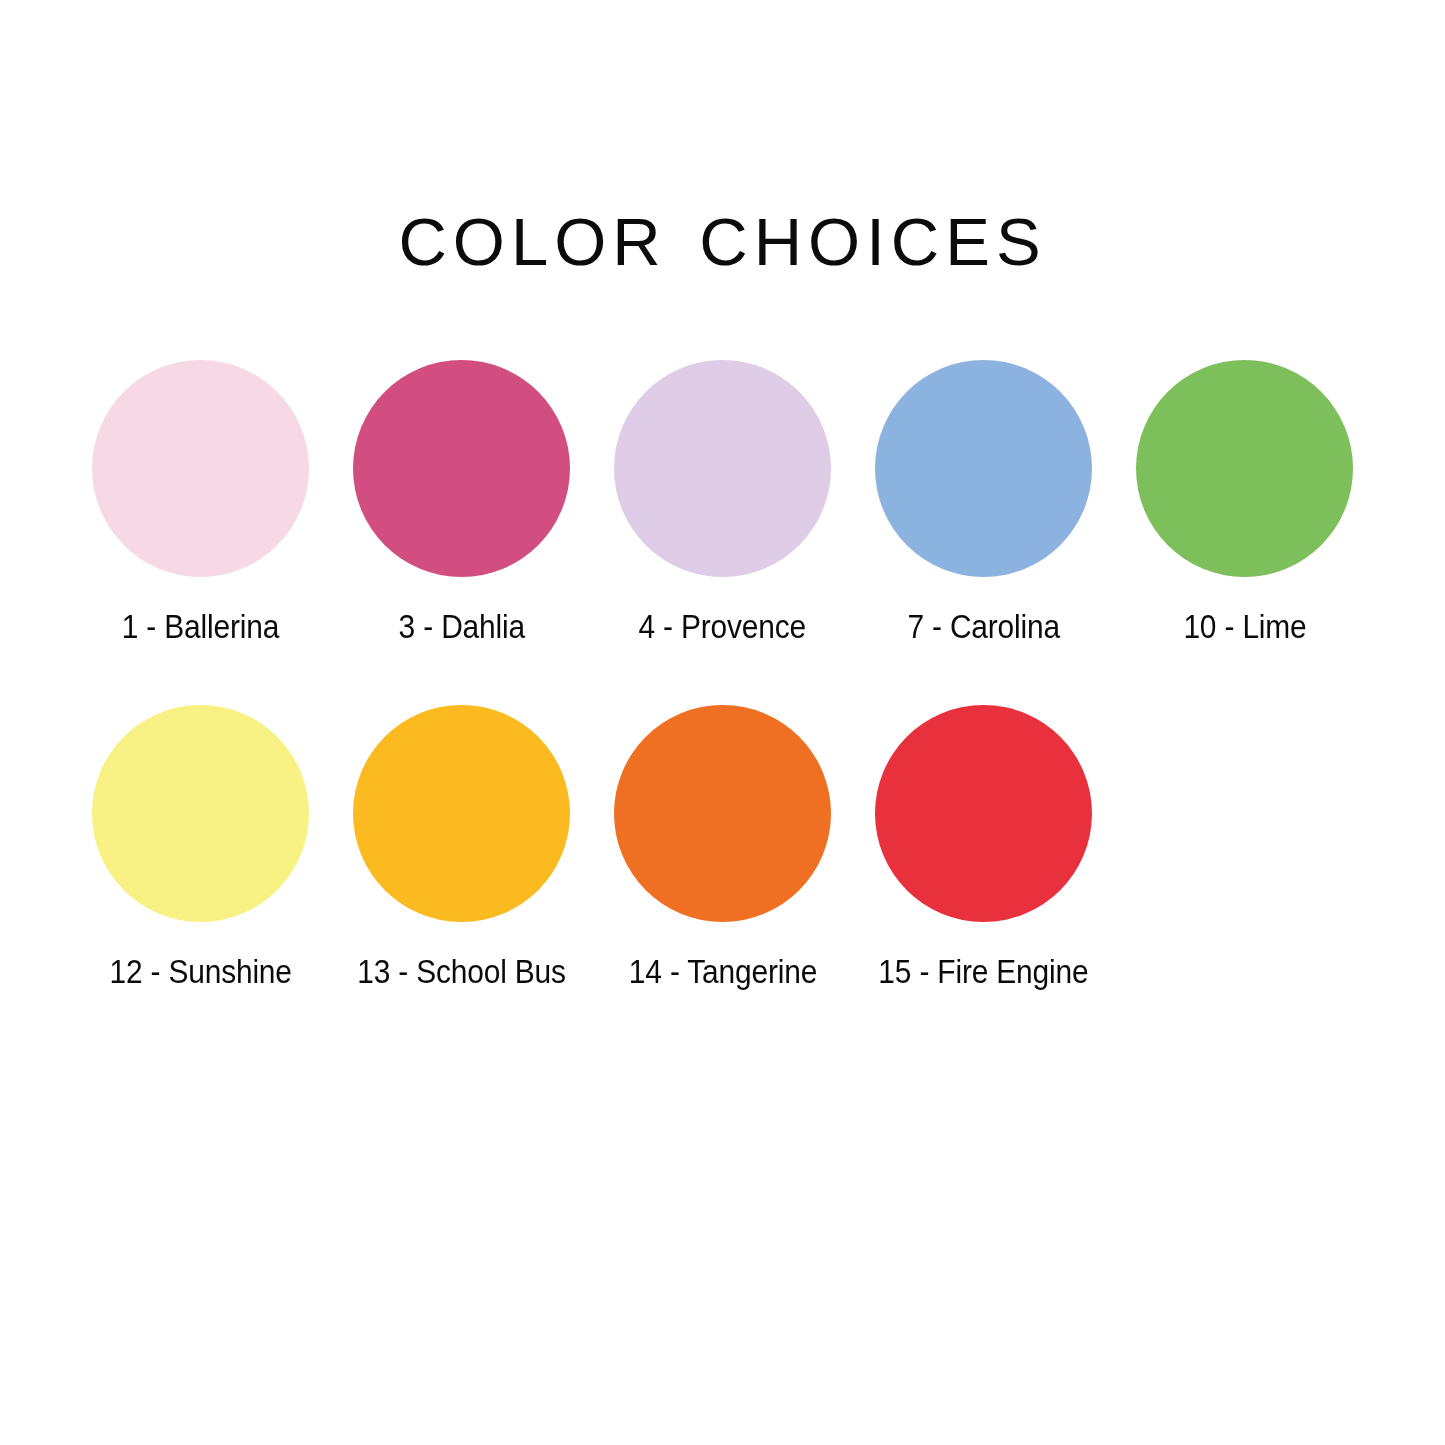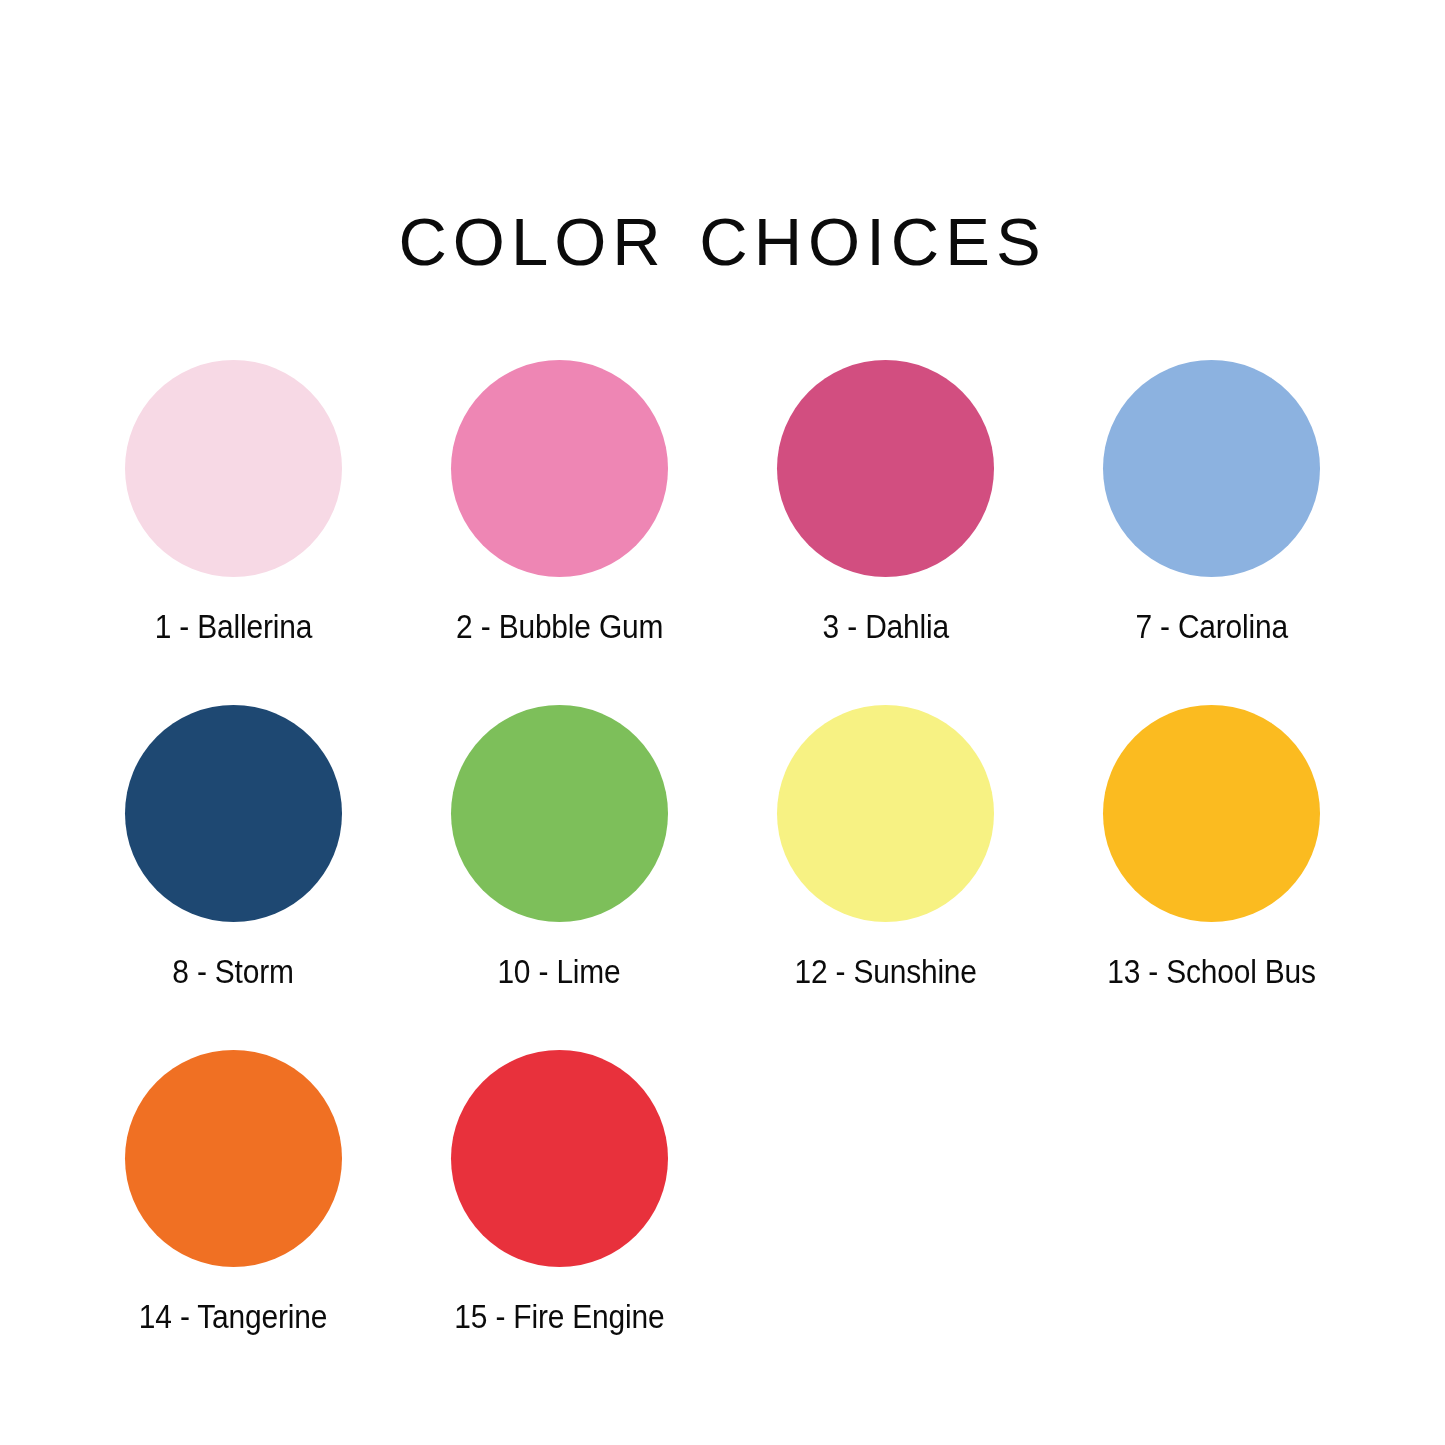--- a/index.html
+++ b/index.html
@@ -43,21 +43,21 @@
     white-space: nowrap;
   }
 
   
   .grid {
     position: absolute;
     left: 70px;
     top: 360px;
     width: 1305px;
     display: grid;
-    grid-template-columns: repeat(4, 1fr);
+    grid-template-columns: repeat(5, 1fr);
     grid-template-rows: repeat(3, 345px);
     justify-items: center;
     text-align: right;
   }
   .swatch {
     width: 261px;
     display: flex;
     flex-direction: column;
     align-items: center;
   }
@@ -88,42 +88,38 @@
     <h1 class="title" style="color: rgb(11, 11, 11);">Color Choices</h1>
   </div>
 
   <div class="grid">
 
     <div class="swatch">
       <div class="dot" style="background: rgb(247, 217, 229);"></div>
       <div class="dot-label" style="color: rgb(11, 11, 11);">1 - Ballerina</div>
     </div>
 
-    <div class="swatch">
-      <div class="dot" style="background: rgb(238, 134, 180);"></div>
-      <div class="dot-label" style="color: rgb(11, 11, 11);">2 - Bubble Gum</div>
-    </div>
 
     <div class="swatch">
       <div class="dot" style="background: rgb(210, 78, 128);"></div>
       <div class="dot-label" style="color: rgb(11, 11, 11);">3 - Dahlia</div>
     </div>
 
+    <div class="swatch">
+      <div class="dot" style="background: rgb(223, 204, 230);"></div>
+      <div class="dot-label" style="color: rgb(11, 11, 11);">4 - Provence</div>
+    </div>
 
 
 
     <div class="swatch">
       <div class="dot" style="background: rgb(140, 178, 224);"></div>
       <div class="dot-label" style="color: rgb(11, 11, 11);">7 - Carolina</div>
     </div>
 
-    <div class="swatch">
-      <div class="dot" style="background: rgb(30, 72, 114);"></div>
-      <div class="dot-label" style="color: rgb(11, 11, 11);">8 - Storm</div>
-    </div>
 
 
     <div class="swatch">
       <div class="dot" style="background: rgb(125, 191, 90);"></div>
       <div class="dot-label" style="color: rgb(11, 11, 11);">10 - Lime</div>
     </div>
 
 
     <div class="swatch">
       <div class="dot" style="background: rgb(247, 242, 131);"></div>

